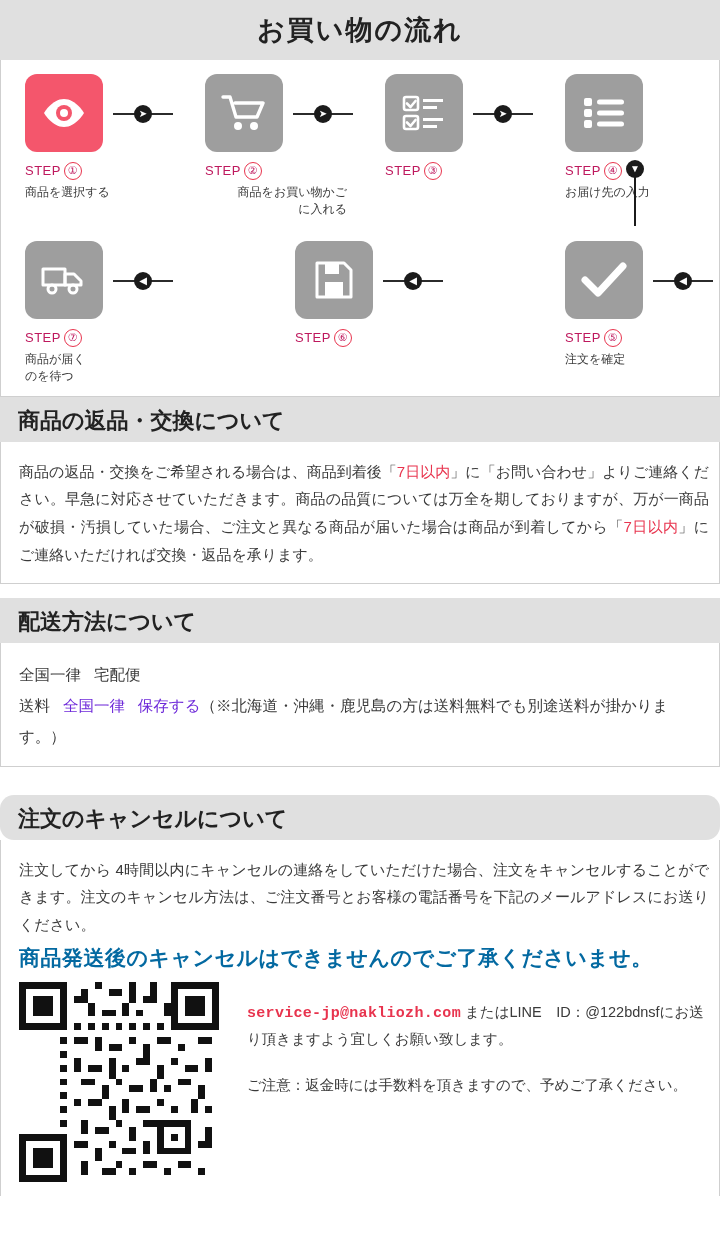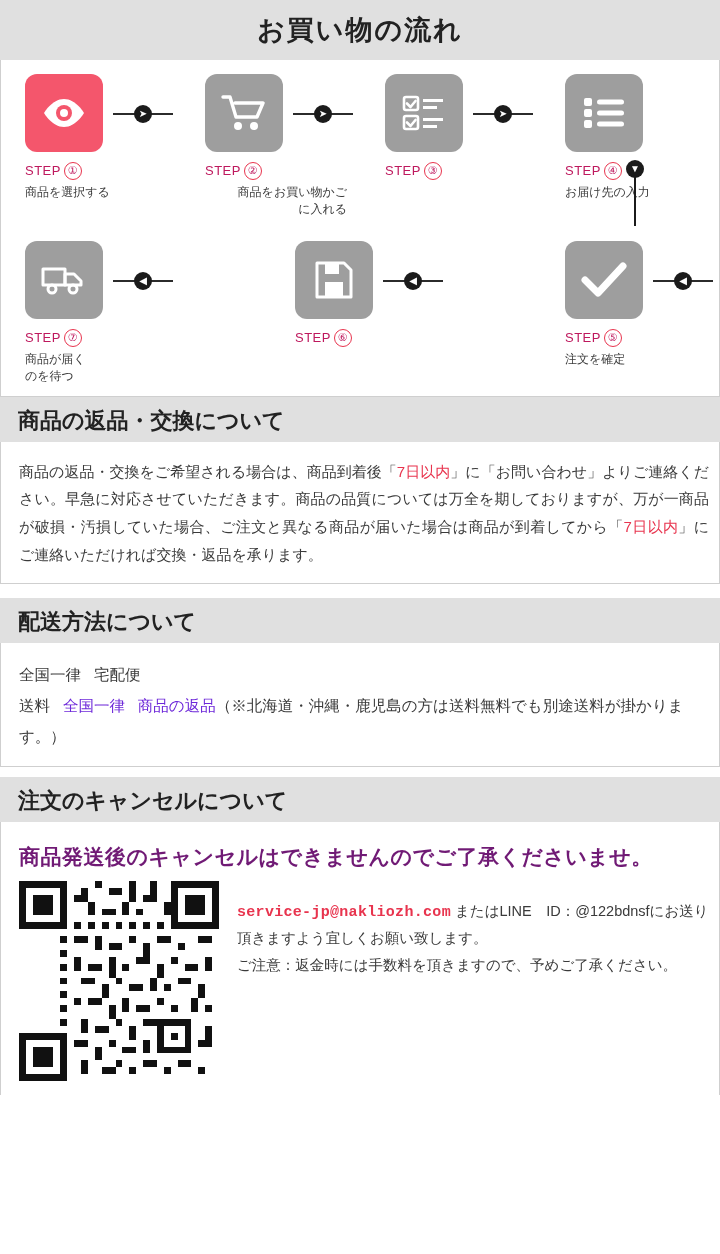--- a/index.html
+++ b/index.html
@@ -175,38 +175,38 @@
     line-height: 1.85;
     color: #3a3a3a;
     text-align: justify;
   }
   .red { color: #e8344e; }
   .red-strong {
     color: #6d28d9;
     font-weight: normal;
   }
   .big-red {
-    color: #701a75;
+    color: #0369a1;
     font-weight: bold;
     font-size: 21px;
     font-family: "Liberation Serif", serif;
     letter-spacing: 0.5px;
     margin: 6px 0 10px 0;
     line-height: 1.3;
   }
   .shipping-line {
     font-size: 15.5px;
     line-height: 2;
   }
 
   
   .qr-area {
     display: flex;
     align-items: flex-start;
-    gap: 18px;
+    gap: 28px;
     margin-top: 2px;
   }
   .qr {
     width: 200px;
     height: 200px;
     flex: 0 0 200px;
     background: #ffffff;
     image-rendering: pixelated;
   }
   .qr-text {
@@ -385,26 +385,29 @@
 
   <div class="section-header" style="margin-top:14px;">配送方法について</div>
   <div class="text-box">
     <div class="shipping-line">
       <span>全国一律</span>
       &nbsp;&nbsp;<span>宅配便</span>
     </div>
     <div class="shipping-line">
       <span>送料</span>
       &nbsp;&nbsp;<span class="red-strong">全国一律</span>
-      &nbsp;&nbsp;<span class="red-strong">商品の返品</span><span>（※北海道・沖縄・鹿児島の方は送料無料でも別途送料が掛かります。）</span>
+      &nbsp;&nbsp;<span class="red-strong">保存する</span><span>（※北海道・沖縄・鹿児島の方は送料無料でも別途送料が掛かります。）</span>
     </div>
   </div>
 
-  <div class="section-header" style="margin-top:10px;">注文のキャンセルについて</div>
+  <div class="section-header" style="margin-top:28px;border-radius:14px;">注文のキャンセルについて</div>
   <div class="text-box" style="border-bottom:none;">
+    <div class="para">
+      <span>注文してから </span><span>4時間以内</span><span>にキャンセルの連絡をしていただけた場合、注文をキャンセルすることができます。注文のキャンセル方法は、ご注文番号とお客様の電話番号を下記のメールアドレスにお送りください。</span>
+    </div>
     <div class="big-red">商品発送後のキャンセルはできませんのでご了承くださいませ。</div>
 
     <div class="qr-area">
       <svg class="qr" viewBox="0 0 29 29" shape-rendering="crispEdges">
         <rect width="29" height="29" fill="#fff"></rect>
         <g fill="#111">
 
           <rect x="0" y="0" width="7" height="1"></rect>
             <rect x="0" y="6" width="7" height="1"></rect>
           <rect x="0" y="0" width="1" height="7"></rect>
@@ -510,18 +513,18 @@
             <rect x="26" y="23" width="2" height="1"></rect>
           <rect x="8" y="2" width="1" height="1"></rect>
             <rect x="21" y="3" width="1" height="2"></rect>
         </g>
       </svg>
 
       <div class="qr-text">
         <div>
           <span class="mail">service-jp@nakliozh.com</span><span> またはLINE　ID：@122bdnsfにお送り頂きますよう宜しくお願い致します。</span>
         </div>
-        <div style="margin-top:2px;">ご注意：返金時には手数料を頂きますので、予めご了承ください。</div>
+        <div style="margin-top:20px;">ご注意：返金時には手数料を頂きますので、予めご了承ください。</div>
       </div>
     </div>
   </div>
 
 </div>
 
 </body></html>

